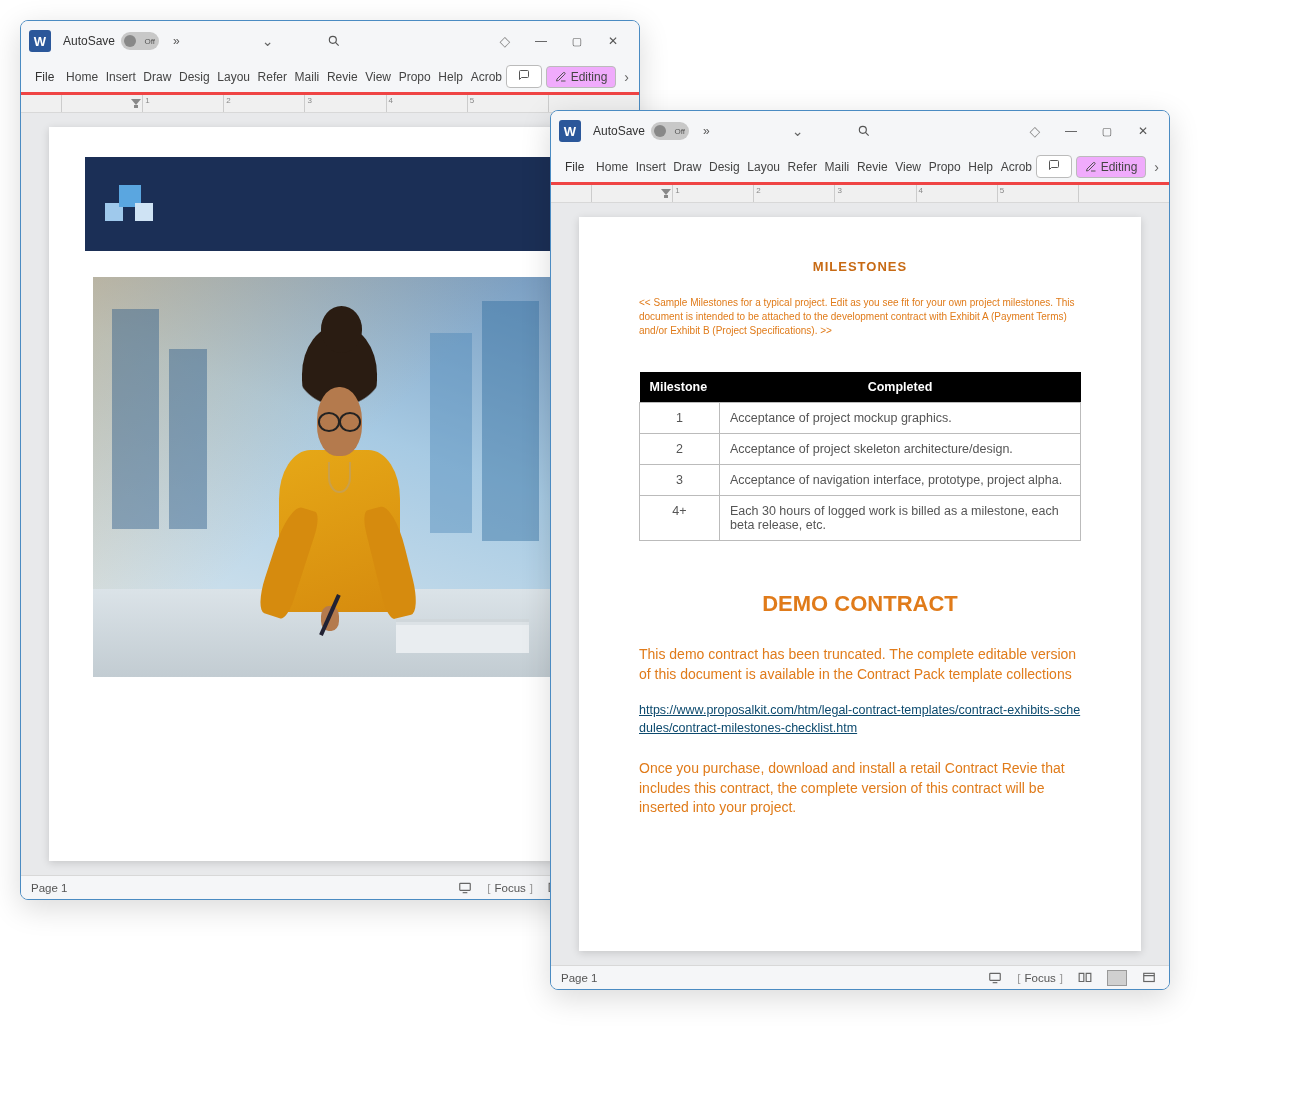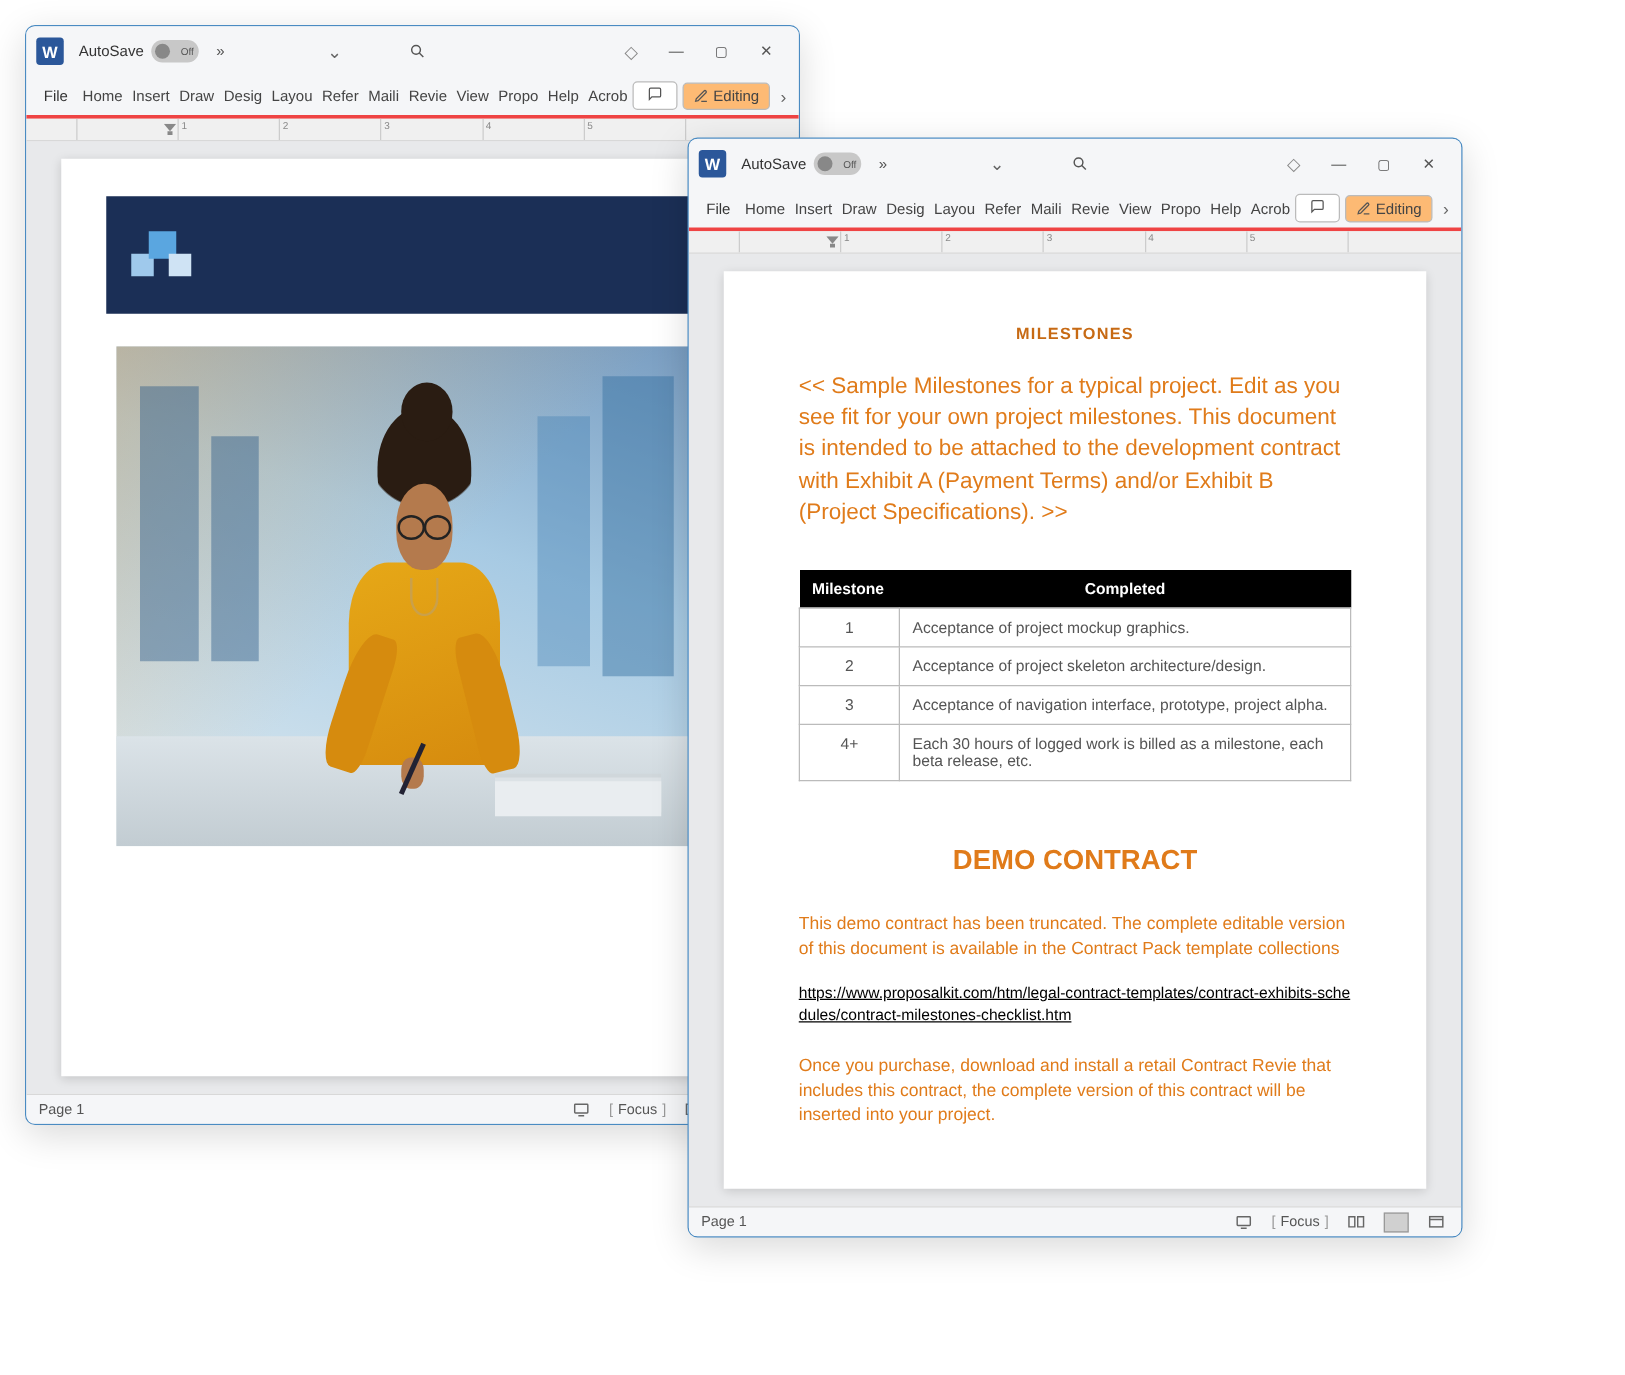--- a/index.html
+++ b/index.html
@@ -72,21 +72,21 @@
     font-size: 12px;
     color: #444;
   }
   .ribbon .tab { padding: 6px 4px; cursor: pointer; white-space: nowrap; overflow:hidden; }
   .ribbon .file-tab { font-weight: 400; color:#333; padding: 6px 8px; }
   .ribbon-right { margin-left:auto; display:flex; align-items:center; gap:4px;}
   .comments-btn {
     border: 1px solid #bbb; border-radius: 4px; padding: 3px 10px; font-size:12px; background:#fff;
   }
   .editing-btn {
-    border: 1px solid #bbb; border-radius: 4px; padding: 3px 8px; font-size:12px; background:#fdba74;
+    border: 1px solid #bbb; border-radius: 4px; padding: 3px 8px; font-size:12px; background:#f0abfc;
     display:flex; align-items:center; gap:4px;
   }
   .editing-btn svg { width:12px; height:12px; }
   .ribbon-chevron { padding:0 4px; font-size:14px; color:#666; }
 
   .ruler {
     height: 18px;
     background: #f0f0f0;
     border-bottom: 1px solid #d8d8d8;
     position: relative;
@@ -189,32 +189,32 @@
   }
   .art-arm-l { position:absolute; left:14%; top:58%; width:18%; height:36%; background:#d68b0e; border-radius:40% 20% 20% 30%; transform:rotate(18deg); }
   .art-arm-r { position:absolute; right:14%; top:58%; width:18%; height:36%; background:#d68b0e; border-radius:20% 40% 30% 20%; transform:rotate(-14deg); }
   .art-hand { position:absolute; left:40%; bottom:2%; width:10%; height:8%; background:#b47a4d; border-radius:40%; }
   .art-pen { position:absolute; left:44%; bottom:0; width:2%; height:14%; background:#223; transform:rotate(24deg); }
   .art-necklace { position:absolute; left:44%; top:44%; width:12%; height:10%; border:2px solid #caa04a; border-top:none; border-radius:0 0 50% 50%; }
 
   
   .page2-inner { padding: 42px 60px 30px 60px; font-size: 13px; color:#333; }
   .milestones-heading { text-align:center; font-size: 13px; font-weight:600; color:#c76a14; letter-spacing:1px; margin-bottom:22px; }
-  .sample-text { color:#e07b1a; font-size: 18px; line-height:1.4; margin-bottom: 34px; }
+  .sample-text { color:#e07b1a; font-size: 10px; line-height:1.4; margin-bottom: 34px; }
   
   .ms-table { width: 100%; border-collapse: collapse; font-size: 12.5px; margin-bottom: 50px; }
   .ms-table th { background:#000; color:#fff; font-weight:600; padding:8px 10px; text-align:left; }
   .ms-table th:first-child { width: 80px; }
   .ms-table th:nth-child(2) { text-align:center; }
   .ms-table td { border:1px solid #bbb; padding:8px 10px; vertical-align:top; color:#555; }
   .ms-table td:first-child { text-align:center; }
 
   .demo-heading { text-align:center; color:#e07b1a; font-size:22px; font-weight:700; margin-bottom:28px; }
   .demo-text { color:#e07b1a; font-size:14px; line-height:1.4; margin-bottom:18px; }
-  .demo-link { color:#000000; font-size:12.5px; text-decoration:underline; word-break:break-all; display:block; margin-bottom:22px; line-height:1.4; }
+  .demo-link { color:#0c4a6e; font-size:12.5px; text-decoration:underline; word-break:break-all; display:block; margin-bottom:22px; line-height:1.4; }
 
   .statusbar {
     height: 24px;
     background: #f5f6f8;
     border-top: 1px solid #d8d8d8;
     display:flex;
     align-items:center;
     padding: 0 10px;
     font-size: 11.5px;
     color:#555;

